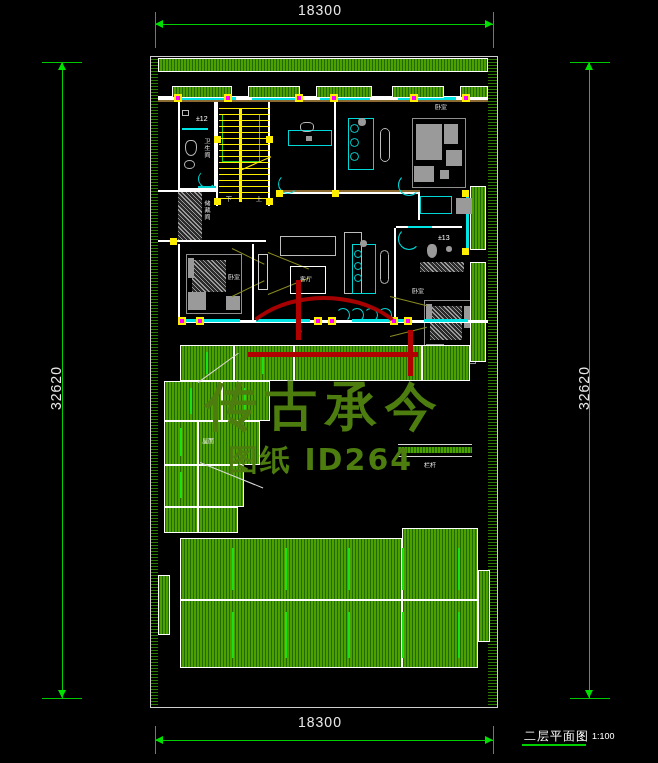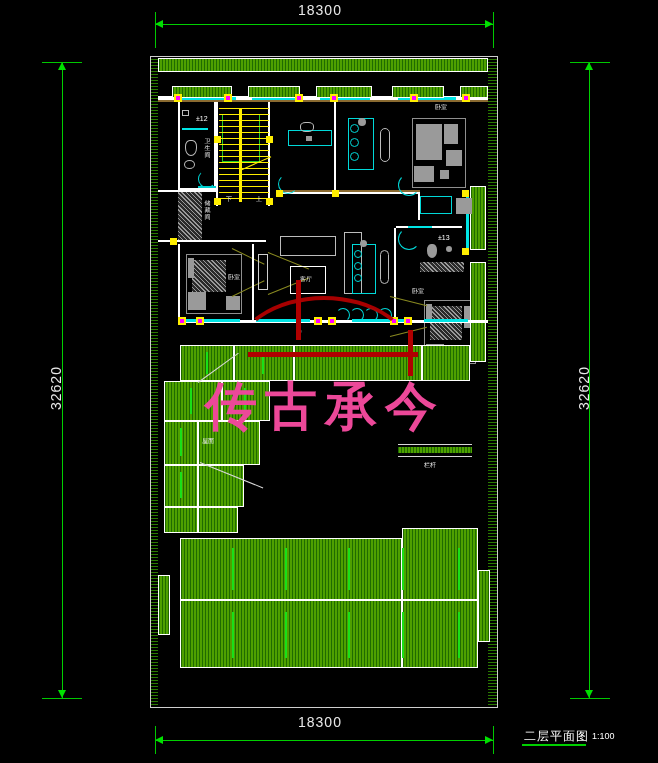--- a/index.html
+++ b/index.html
@@ -61,21 +61,21 @@
   .stair-rail{position:absolute;background:#ffee00;}
   .stair-green{position:absolute;border:1px solid #22cc22;box-sizing:border-box;}
 
   
   .lbl{position:absolute;color:#f0f0f0;font-size:6px;line-height:7px;white-space:nowrap;}
   .lbl-v{position:absolute;color:#f0f0f0;font-size:6px;line-height:7px;width:7px;
          word-break:break-all;text-align:center;}
   .elev{position:absolute;color:#ffffff;font-size:7px;white-space:nowrap;}
 
   
-  .wm{position:absolute;color:#ec4899;font-family:"DejaVu Sans",sans-serif;
+  .wm{position:absolute;color:#4d7c0f;font-family:"DejaVu Sans",sans-serif;
       font-weight:bold;white-space:nowrap;}
   .wm-big{font-size:52px;letter-spacing:8px;}
   .wm-sub{font-size:30px;letter-spacing:2px;}
   .wmstroke{position:absolute;border:4px solid #b00000;border-radius:50%;
             border-bottom-color:transparent;border-left-color:transparent;border-right-color:transparent;}
   .wmbar{position:absolute;background:#b00000;}
 
   
   .title-cn{position:absolute;color:#ffffff;font-size:12px;letter-spacing:1px;white-space:nowrap;}
   .title-scale{position:absolute;color:#ffffff;font-size:9px;white-space:nowrap;}
@@ -351,18 +351,19 @@
   <div class="slope" style="left:458px;top:612px;height:46px;"></div>
 
   <div class="hatchg-out" style="left:158px;top:575px;width:12px;height:60px;"></div>
   <div class="hatchg-out" style="left:478px;top:570px;width:12px;height:72px;"></div>
 
   <div class="wmstroke" style="left:232px;top:296px;width:176px;height:120px;opacity:0.95;"></div>
   <div class="wmbar" style="left:296px;top:280px;width:5px;height:60px;"></div>
   <div class="wmbar" style="left:248px;top:352px;width:170px;height:5px;"></div>
   <div class="wmbar" style="left:408px;top:330px;width:5px;height:46px;"></div>
   <div class="wm wm-big" style="left:205px;top:372px;">传古承今</div>
+  <div class="wm wm-sub" style="left:228px;top:440px;">图纸 ID264</div>
 
   <div class="title-cn" style="left:524px;top:728px;">二层平面图</div>
   <div class="title-ul" style="left:522px;top:744px;width:64px;"></div>
   <div class="title-scale" style="left:592px;top:731px;">1:100</div>
 
 </div>
 
 </body></html>

